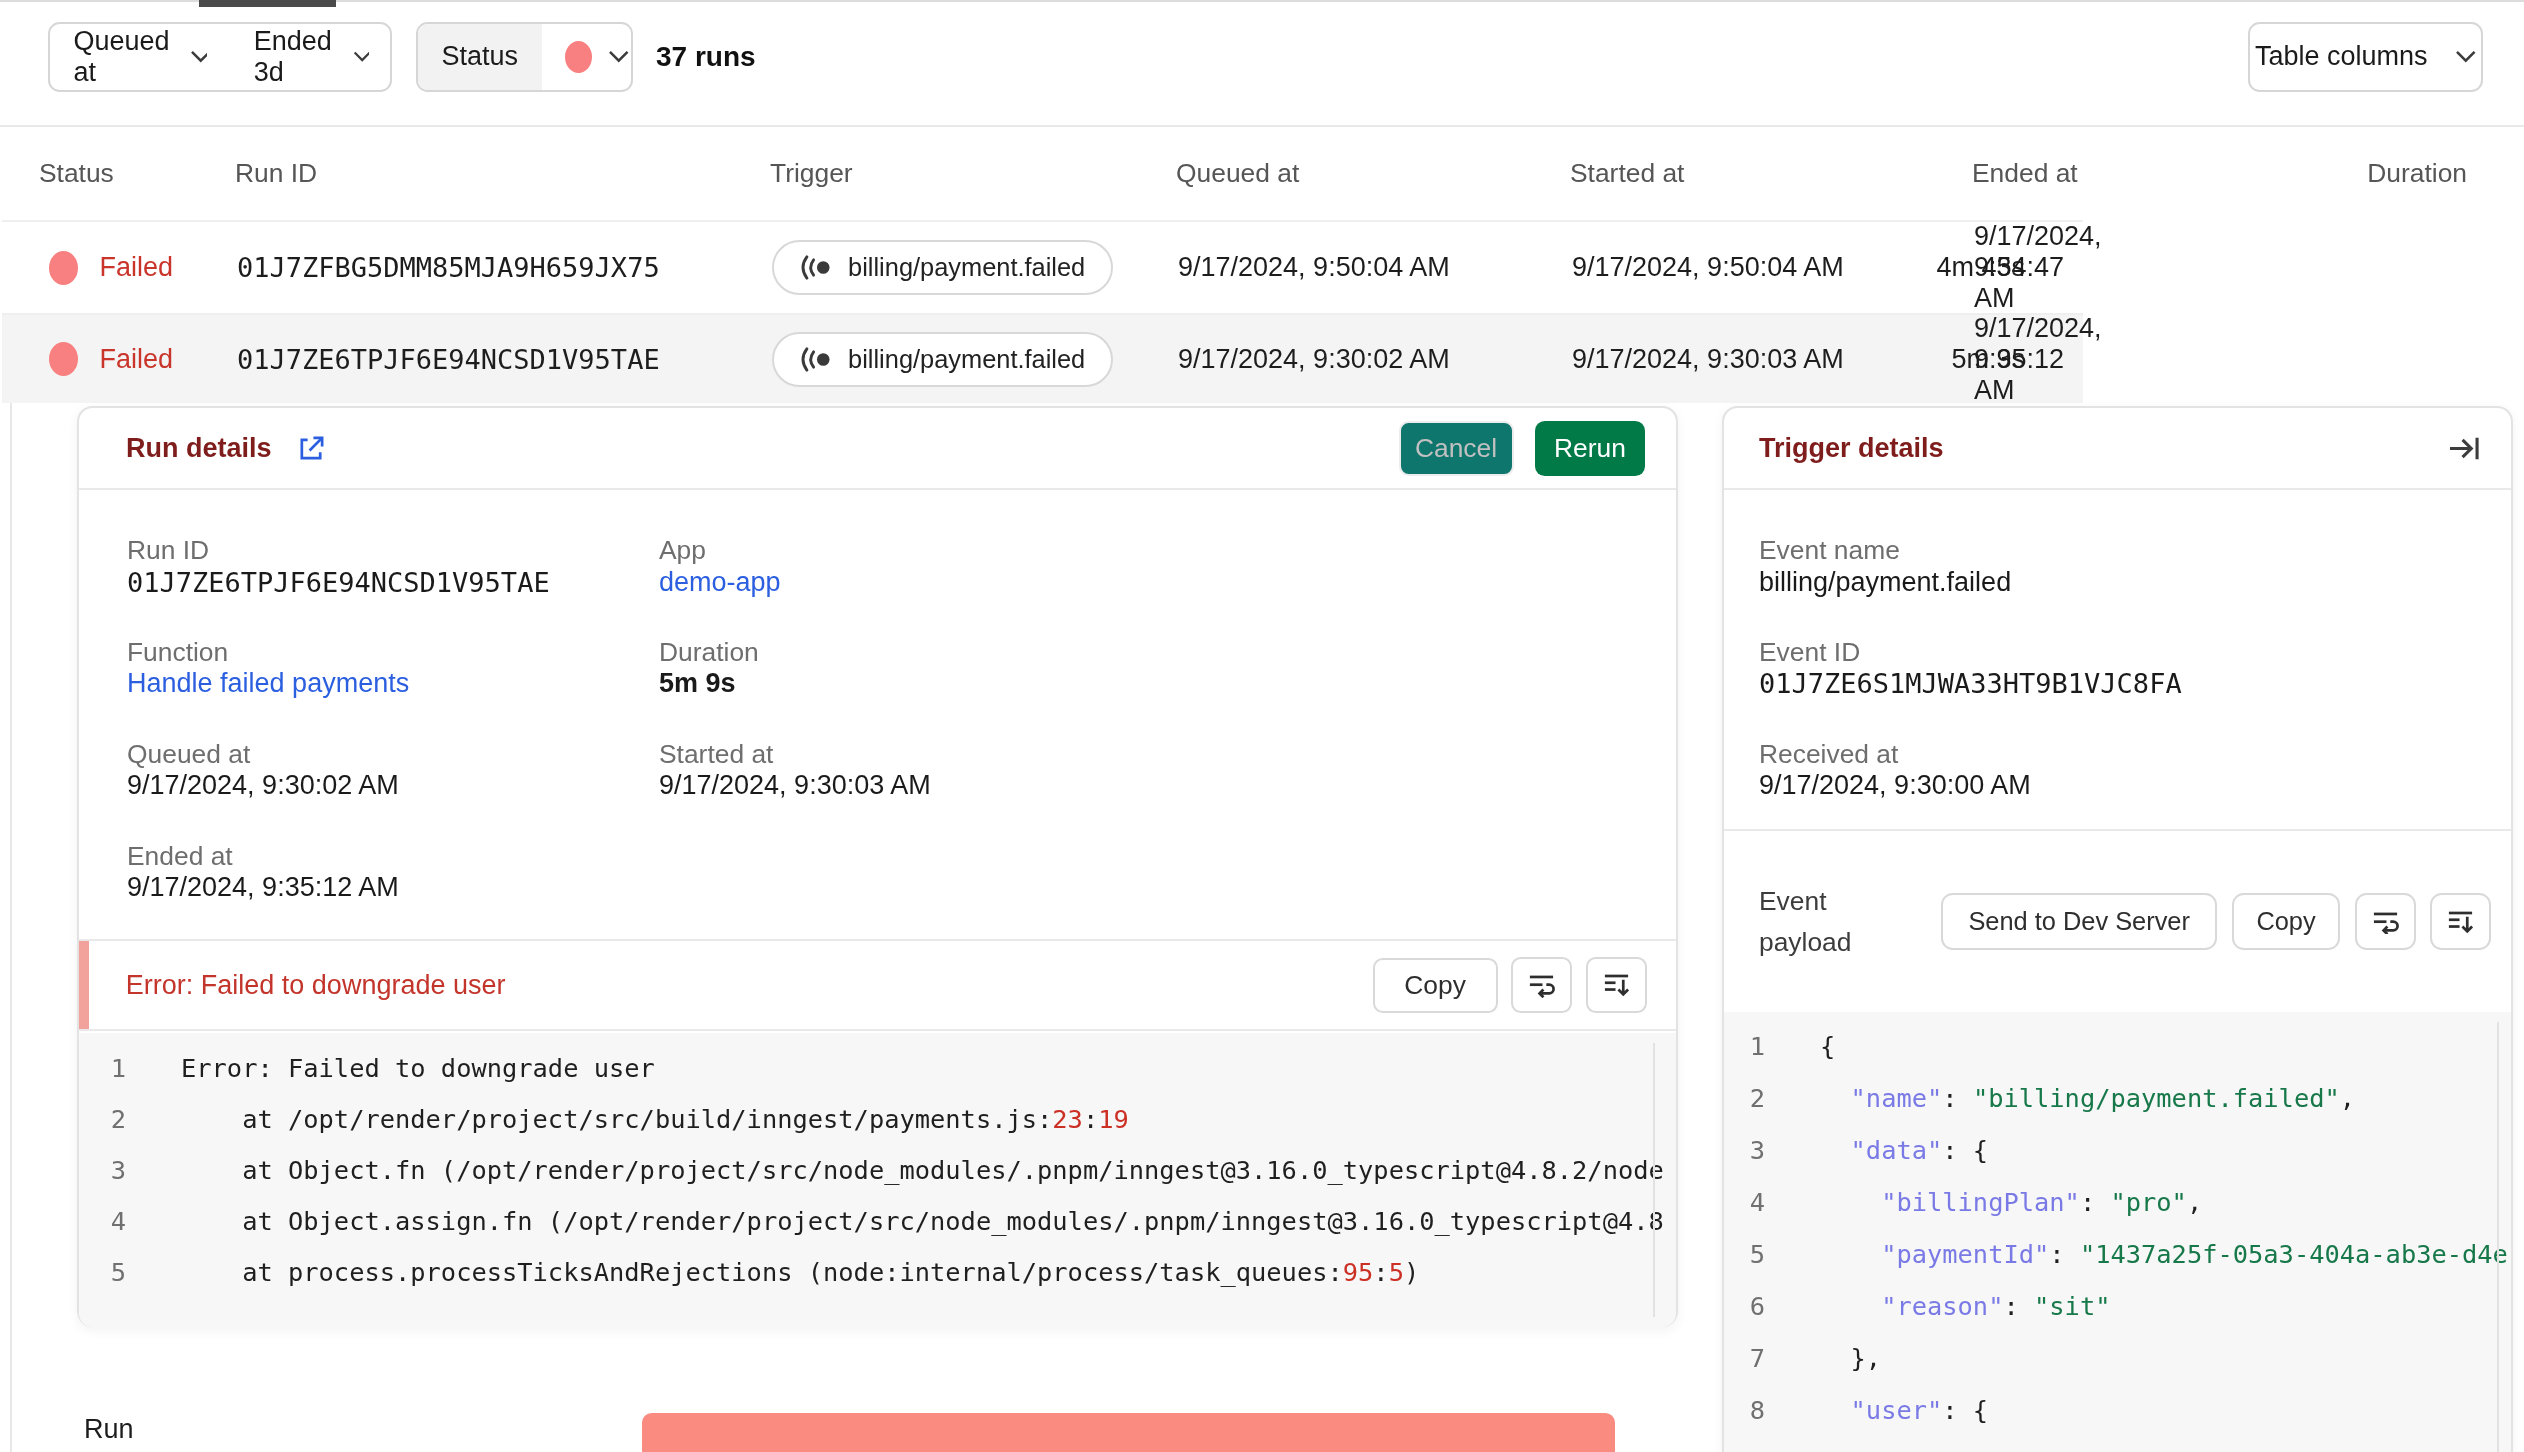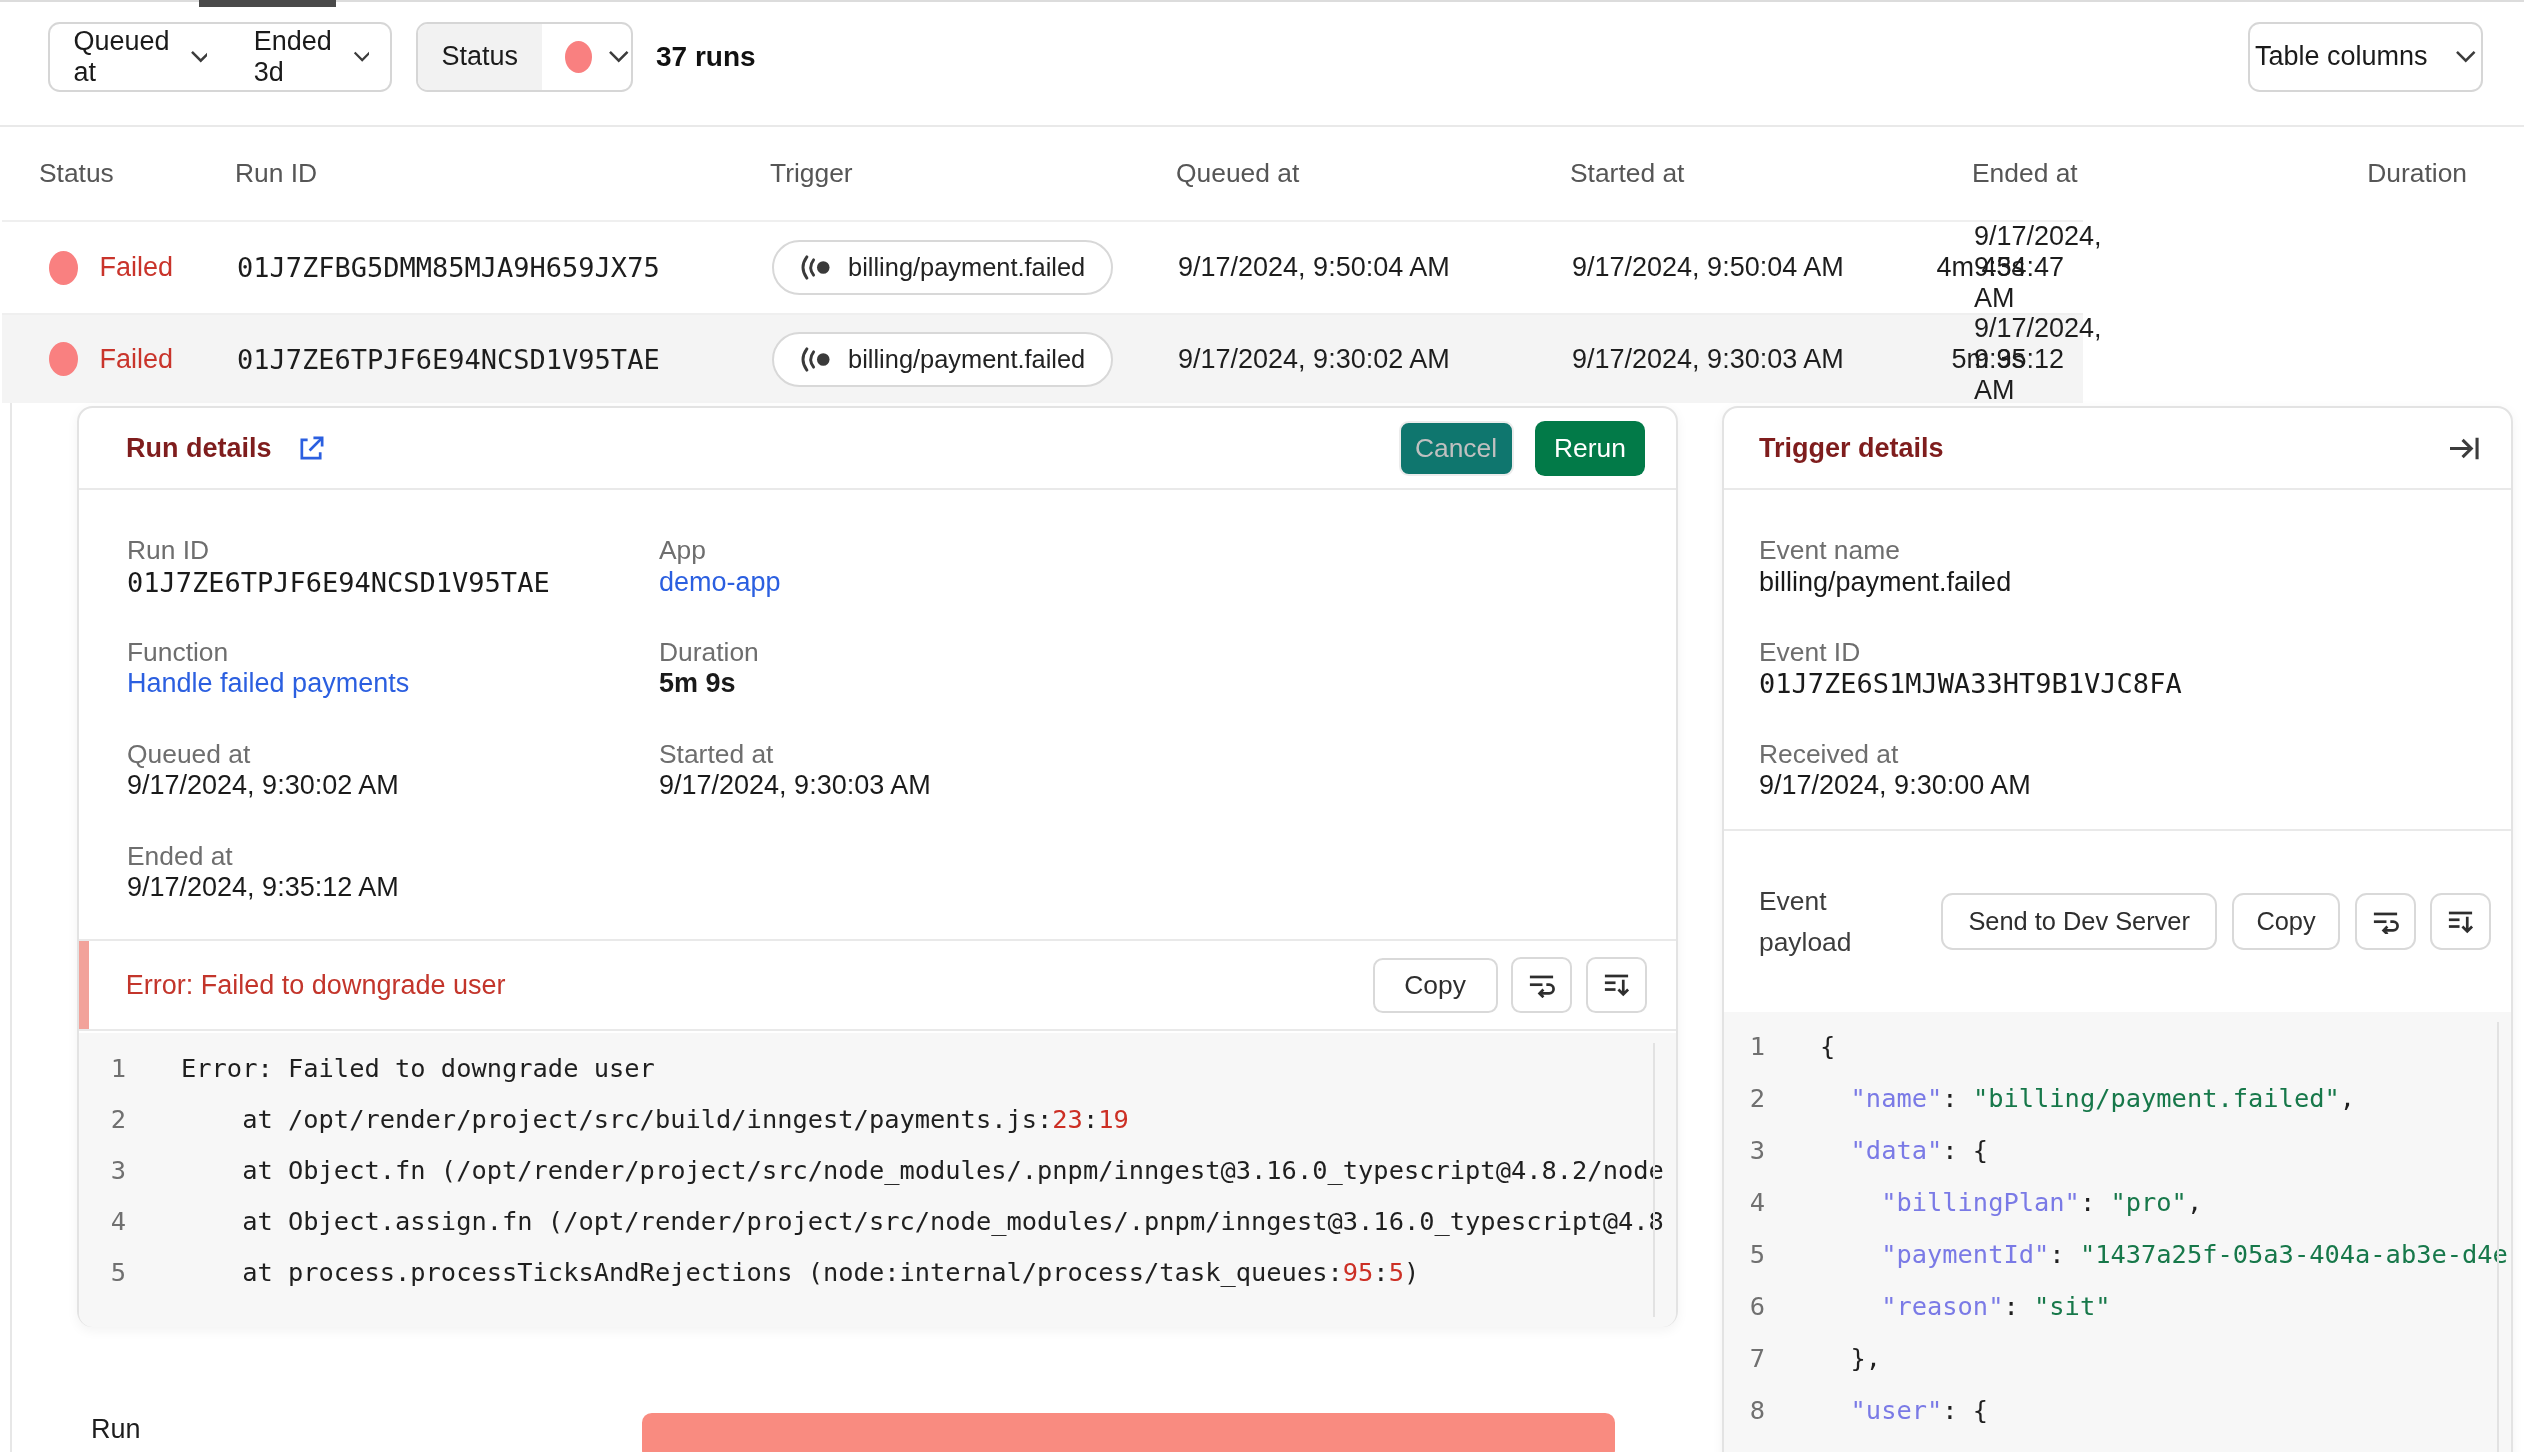--- a/index.html
+++ b/index.html
@@ -81,21 +81,21 @@
   .ln { flex:none; text-align:right; color:#707070; }
   .err-code .ln { width:47px; margin-right:55px; }
   .pl-code  .ln { width:41px; margin-right:55px; }
   .ct { flex:1; overflow:hidden; white-space:pre; }
   .seg-red { color:#cc2f24; }
   .seg-key { color:#7a7ae6; }
   .seg-str { color:#17784a; }
   .vtrack { position:absolute; top:9.8px; bottom:9.8px; width:2px; background:#e2e2e2; }
 
   
-  .tl-label { position:absolute; left:91px; top:1414px; font-size:27px; color:#1d1d1d; }
+  .tl-label { position:absolute; left:84px; top:1414px; font-size:27px; color:#1d1d1d; }
   .tl-bar { position:absolute; left:642px; top:1413px; width:973px; height:47px;
     border-radius:9.8px; background:#f98b80; }
 
   
   .pl-head { position:absolute; left:0; top:421px; width:100%; height:183px;
     border-top:2px solid #e9e9e9; display:flex; align-items:center; padding:0 19.6px 0 35px; background:#fff; }
   .pl-title { width:166px; font-size:26.4px; color:#3c3c3c; line-height:41px; }
   .pl-actions { display:flex; align-items:center; gap:14.7px; margin-left:auto; }
   .btn-send { padding:0 25.4px; font-size:25.4px; height:57px; border-radius:11.7px; }
   .btn-copy2 { width:108px; height:57px; border-radius:11.7px; font-size:25.4px; }

